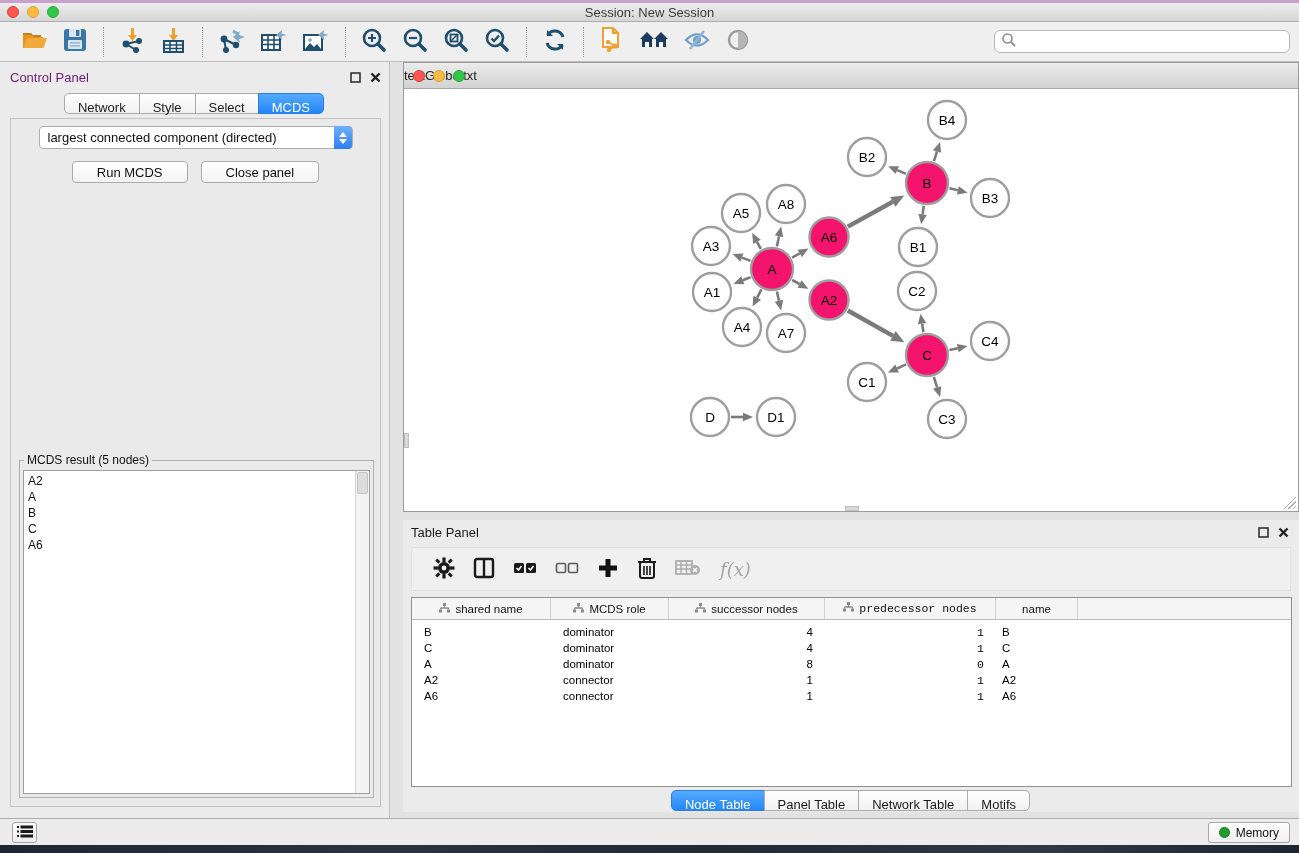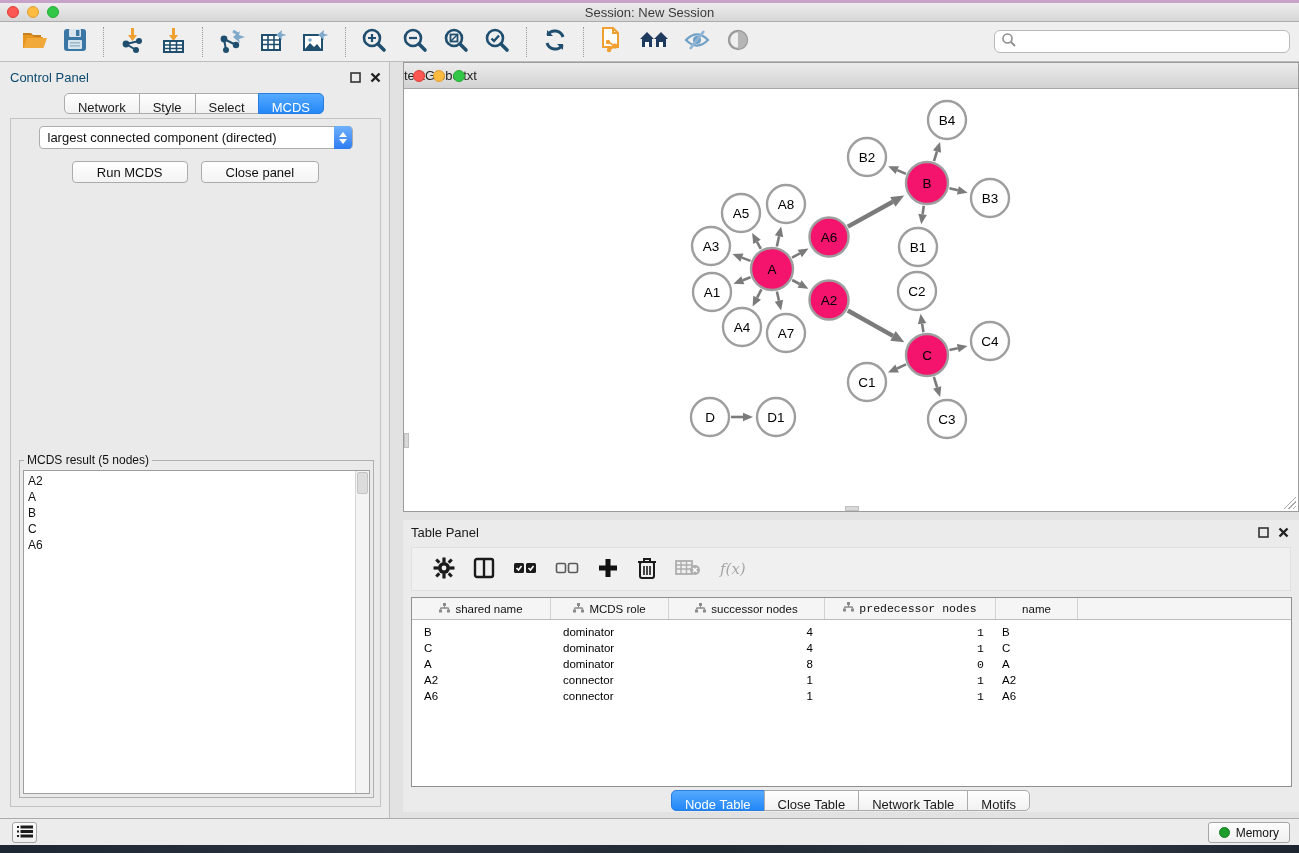--- a/index.html
+++ b/index.html
@@ -28,21 +28,21 @@
   .search { position:absolute; right:9px; top:8px; width:296px; height:23px; background:#fff;
     border:1px solid #B9B9B9; border-radius:6px; display:flex; align-items:center; padding-left:6px; }
   .search input { border:none; outline:none; flex:1; font-size:12px; background:transparent; height:19px; }
 
   
   .main { position:absolute; left:0; top:62px; width:1299px; height:756px; background:#E2E2E2; }
 
   
   .control-panel { position:absolute; left:0; top:0; width:390px; height:756px; background:#EBEBEB;
     border-right:1px solid #BEBEBE; }
-  .cp-header { position:absolute; left:10px; top:8px; font-size:13px; color:#0c4a6e; }
+  .cp-header { position:absolute; left:10px; top:8px; font-size:13px; color:#701a75; }
   .panel-icons { position:absolute; right:8px; top:7px; display:flex; gap:9px; align-items:center; }
   .cp-tabs { position:absolute; left:0; top:31px; width:100%; display:flex; justify-content:center; }
   .seg { height:21px; font-size:13px; border:1px solid #ABABAB; background:linear-gradient(#FFFFFF,#F1F1F1);
     color:#1a1a1a; padding:4px 13px; margin-left:-1px; cursor:pointer; line-height:19px; }
   .seg.first { border-radius:5px 0 0 5px; }
   .seg.last { border-radius:0 5px 5px 0; }
   .seg.active { background:linear-gradient(#56AAFF,#2387F8); border-color:#2A7DE0; color:#fff; }
   .cp-content { position:absolute; left:10px; top:56px; width:371px; height:689px;
     border:1px solid #C3C3C3; background:#EAEAEA; }
   .opt-label { margin-top:17px; text-align:center; font-size:13px; color:#111; }
@@ -76,21 +76,21 @@
   .hscroll-thumb { position:absolute; left:441px; bottom:0px; width:14px; height:5px; background:#D9D9D9; border:1px solid #BFBFBF; }
   .resize-grip { position:absolute; right:2px; bottom:2px; width:14px; height:14px;
     background:repeating-linear-gradient(135deg, transparent, transparent 2px, #ABABAB 2px, #ABABAB 3px); clip-path:polygon(100% 0,100% 100%,0 100%); }
 
   
   .table-panel { position:absolute; left:403px; top:458px; width:896px; height:292px; background:#EBEBEB; }
   .tp-header { position:absolute; left:8px; top:5px; font-size:13px; color:#1a1a1a; }
   .tp-toolbar { position:absolute; left:8px; top:27px; width:880px; height:44px; background:#F0F0F0;
     border:1px solid #E0E0E0; display:flex; align-items:center; padding-left:12px; }
   .tp-btn { background:none; border:none; margin:0 9px; cursor:pointer; display:flex; align-items:center; }
-  .fx { font-family:"DejaVu Serif", serif; font-style:italic; font-size:15px; color:#A5A5A5; margin-left:10px; }
+  .fx { font-family:"DejaVu Serif", serif; font-style:italic; font-size:18px; color:#A5A5A5; margin-left:10px; }
   .datatable { position:absolute; left:8px; top:77px; width:881px; height:190px; background:#fff;
     border:1px solid #8F8F8F; overflow:hidden; font-size:11.5px; }
   .thead { display:flex; height:22px; background:#F5F5F5; border-bottom:1px solid #BDBDBD; }
   .th { display:flex; align-items:center; justify-content:center; gap:5px; border-right:1px solid #D2D2D2;
     color:#111; font-size:11.5px; }
   .th:last-child { border-right:1px solid #D2D2D2; }
   .tr { display:flex; height:16px; align-items:center; }
   .tbody { padding-top:4px; }
   .td { color:#000; white-space:nowrap; overflow:hidden; }
   .w1 { width:139px; } .w2 { width:118px; } .w3 { width:156px; } .w4 { width:171px;font-family:Liberation Mono, monospace; } .w5 { width:82px; }
@@ -611,21 +611,21 @@
           <div class="td w2 al">connector</div>
           <div class="td w3 ar">1</div>
           <div class="td w4 ar">1</div>
           <div class="td w5 an">A6</div>
         </div>
       </div>
     </div>
 
     <div class="tp-tabs">
       <button class="seg first active">Node Table</button>
-      <button class="seg">Close Table</button>
+      <button class="seg">Panel Table</button>
       <button class="seg">Network Table</button>
       <button class="seg last">Motifs</button>
     </div>
   </div>
 </div>
 
 <div class="statusbar">
   <button class="list-btn">
     <span><svg width="16" height="13" viewBox="0 0 16 13">
           <g fill="#1a1a1a">

